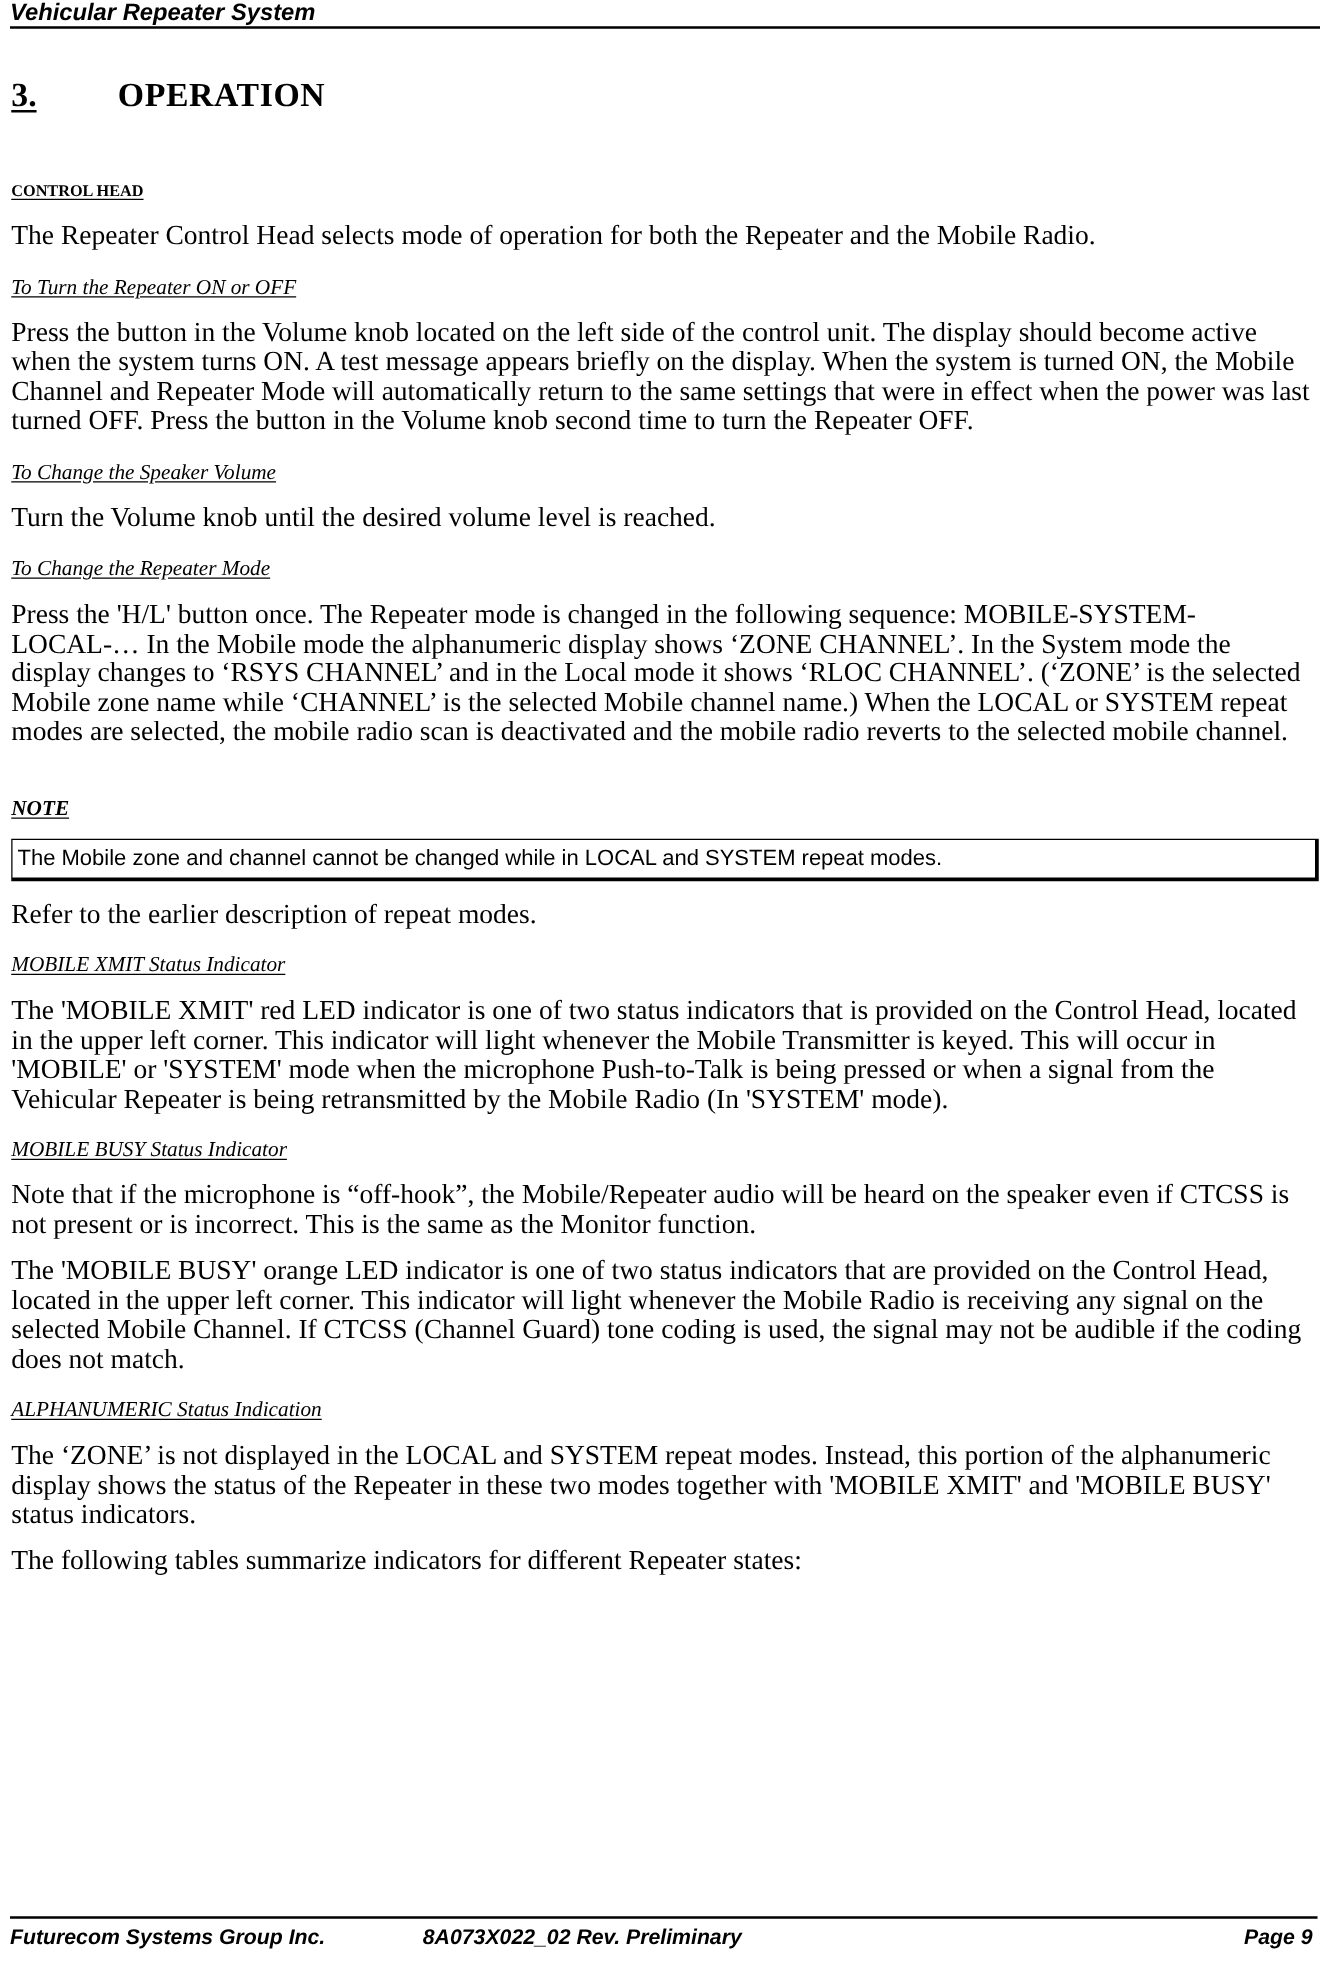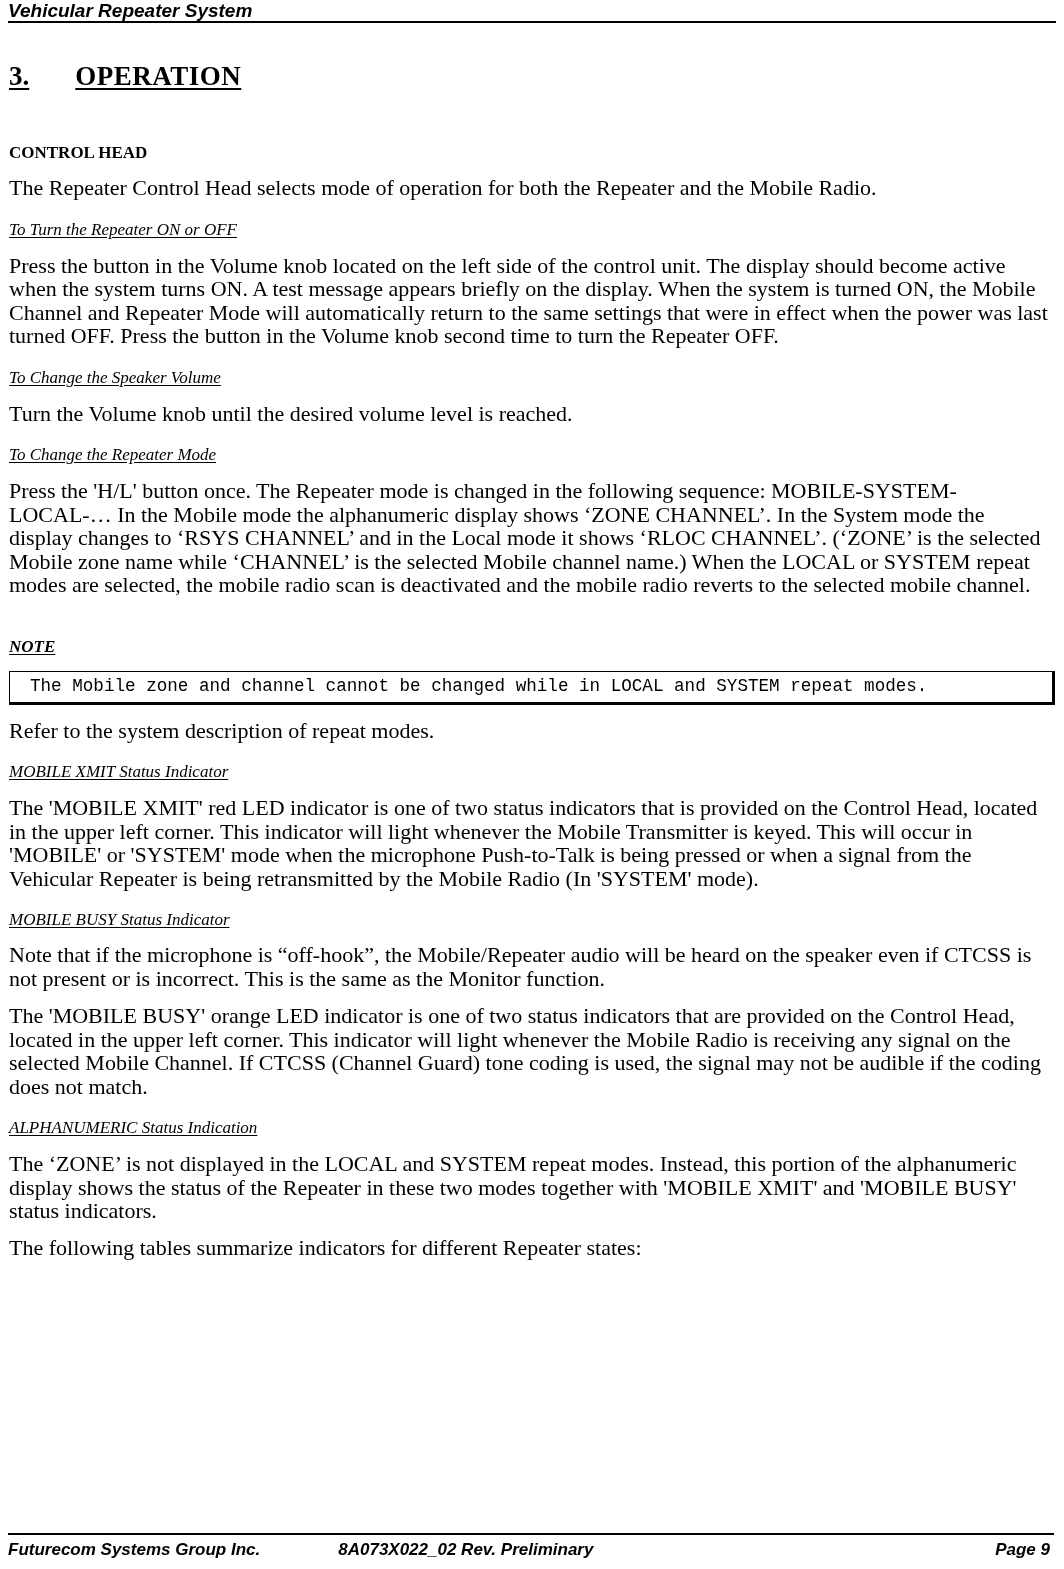--- a/index.html
+++ b/index.html
@@ -69,33 +69,33 @@
     line-height: 32px;
     white-space: nowrap;
   }
   .section-heading .sec-num {
     display: inline-block;
     text-decoration: underline;
     text-underline-offset: 3px;
   }
   .section-heading .sec-title {
     display: inline-block;
-    margin-left: 46px;
-    text-decoration: underline;
+    margin-left: 65px;
     text-underline-offset: 3px;
     letter-spacing: 0.5px;
   }
 
   
   .subhead {
     margin: 26px 0 0 0;
     font-family: "Liberation Serif", "DejaVu Serif", serif;
     font-weight: bold;
-    font-size: 17px;
+    font-size: 13px;
     line-height: 18px;
+    text-decoration: underline;
     text-underline-offset: 2px;
     display: inline-block;
     white-space: nowrap;
   }
   .subhead-wrap { margin-top: 26px; }
   .subhead-wrap:first-child { margin-top: 0; }
 
   
   .ital-head {
     font-family: "Liberation Serif", "DejaVu Serif", serif;
@@ -138,25 +138,24 @@
     margin-top: 14px;
     width: 1046px;
     box-sizing: border-box;
     border: 1px solid #000;
     border-right-width: 3px;
     border-bottom-width: 3px;
     padding: 3px 4px 4px 4px;
     background: #fff;
   }
   .note-box-text {
-    font-family: Liberation Mono, monospace;
+    font-family: Liberation Sans, sans-serif;
     font-size: 17.6px;
     line-height: 23px;
     white-space: nowrap;
-    margin-left: 16px;
   }
 
   
   .page-footer {
     position: absolute;
     left: 8px;
     top: 1533px;
     width: 1046px;
     height: 36px;
   }
@@ -227,21 +226,21 @@
     <p class="body">Press the 'H/L' button once. The Repeater mode is changed in the following sequence: MOBILE-SYSTEM-LOCAL-… In the Mobile mode the alphanumeric display shows ‘ZONE CHANNEL’. In the System mode the display changes to ‘RSYS CHANNEL’ and in the Local mode it shows ‘RLOC CHANNEL’. (‘ZONE’ is the selected Mobile zone name while ‘CHANNEL’ is the selected Mobile channel name.) When the LOCAL or SYSTEM repeat modes are selected, the mobile radio scan is deactivated and the mobile radio reverts to the selected mobile channel.</p>
 
     <div class="note-head-wrap">
       <span class="note-head">NOTE</span>
     </div>
 
     <div class="note-box">
       <div class="note-box-text">The Mobile zone and channel cannot be changed while in LOCAL and SYSTEM repeat modes.</div>
     </div>
 
-    <p class="body">Refer to the system description of repeat modes.</p>
+    <p class="body">Refer to the earlier description of repeat modes.</p>
 
     <div class="ital-head-wrap">
       <span class="ital-head">MOBILE XMIT Status Indicator</span>
     </div>
 
     <p class="body">The 'MOBILE XMIT' red LED indicator is one of two status indicators that is provided on the Control Head, located in the upper left corner. This indicator will light whenever the Mobile Transmitter is keyed. This will occur in 'MOBILE' or 'SYSTEM' mode when the microphone Push-to-Talk is being pressed or when a signal from the Vehicular Repeater is being retransmitted by the Mobile Radio (In 'SYSTEM' mode).</p>
 
     <div class="ital-head-wrap">
       <span class="ital-head">MOBILE BUSY Status Indicator</span>
     </div>

